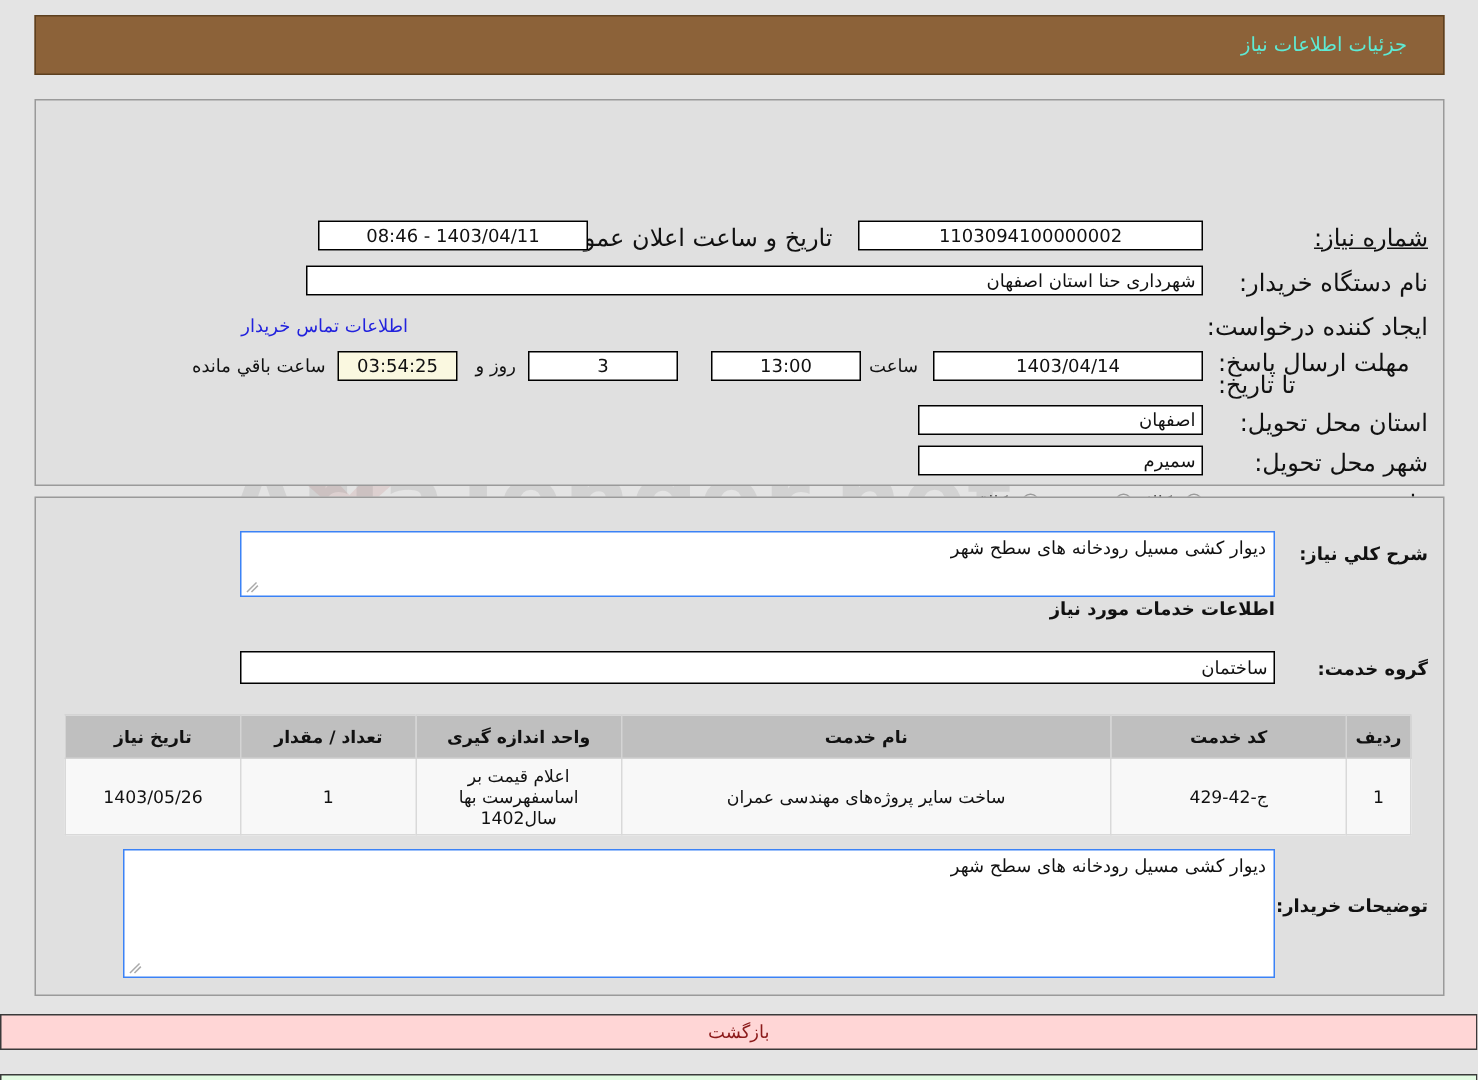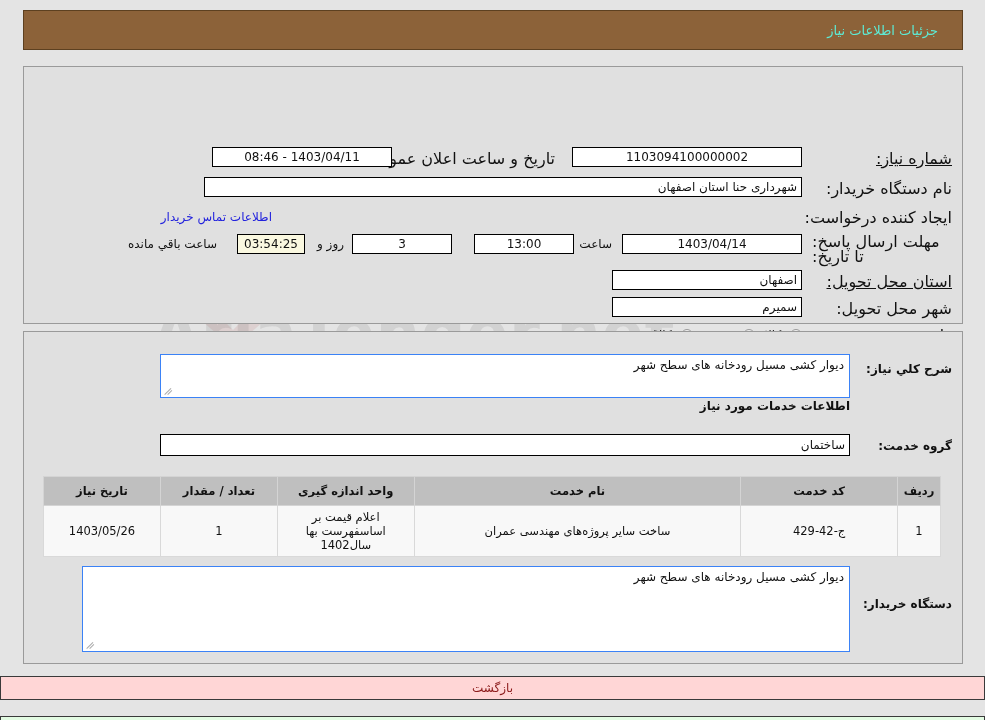--- a/index.html
+++ b/index.html
@@ -299,24 +299,24 @@
     <div class="r-label linklike" style="right:690px; top:143px;">اطلاعات تماس خریدار</div>
 
     <div class="r-label lbl" style="right:10px; top:100px; width:0;"></div>
     <div class="r-label lbl" style="right:10px; top:167px; line-height:15px; width:140px; text-align:left;">مهلت ارسال پاسخ: تا تاریخ:</div>
 
     <div class="fld center ltr" style="position:absolute; right:160px; top:167px; width:180px;">1403/04/14</div>
     <div class="r-label plain" style="right:350px; top:170px;">ساعت</div>
     <div class="fld center ltr" style="position:absolute; right:388px; top:167px; width:100px;">13:00</div>
     <div class="fld center ltr" style="position:absolute; right:510px; top:167px; width:100px;">3</div>
     <div class="r-label plain" style="right:618px; top:170px;">روز و</div>
-    <div class="fld center ltr cream" style="position:absolute; right:657px; top:167px; width:68px;">03:54:25</div>
+    <div class="fld center ltr cream" style="position:absolute; right:657px; top:167px; width:80px;">03:54:25</div>
     <div class="r-label plain" style="right:745px; top:170px;">ساعت باقي مانده</div>
 
-    <div class="r-label lbl" style="right:10px; top:208px;text-decoration:underline;">استان محل تحویل:</div>
+    <div class="r-label lbl" style="right:10px; top:208px;">استان محل تحویل:</div>
     <div class="fld right" style="position:absolute; right:160px; top:203px; width:190px;">اصفهان</div>
 
     <div class="r-label lbl" style="right:10px; top:235px;">شهر محل تحویل:</div>
     <div class="fld right" style="position:absolute; right:160px; top:230px; width:190px;">سمیرم</div>
 
     <div class="r-label lbl" style="right:10px; top:262px;">طبقه بندی موضوعی:</div>
     <div class="r-label" style="right:160px; top:261px;">
       <span class="opt">
         <span class="radio"></span>
         <span class="otxt">کالا</span>
@@ -377,21 +377,21 @@
           <td>1</td>
           <td class="ltr" style="direction:ltr;">ج-42-429</td>
           <td>ساخت سایر پروژه‌های مهندسی عمران</td>
           <td class="wrapcell">اعلام قیمت بر اساسفهرست بها سال1402</td>
           <td>1</td>
           <td style="direction:ltr;">1403/05/26</td>
         </tr>
       </tbody>
     </table>
 
-    <div class="section-head bold-lbl" style="right:10px; top:265px;">دستگاه خریدار:</div>
+    <div class="section-head bold-lbl" style="right:10px; top:265px;">توضیحات خریدار:</div>
     <div class="ta" style="position:absolute; right:112px; top:234px; width:768px; height:86px;">
       <span>دیوار کشی مسیل رودخانه های سطح شهر</span>
       <span class="grip"></span>
     </div>
   </div>
 
   <div class="btnbar">
     <button class="btn back">بازگشت</button>
     <button class="btn print">چاپ</button>
   </div>

